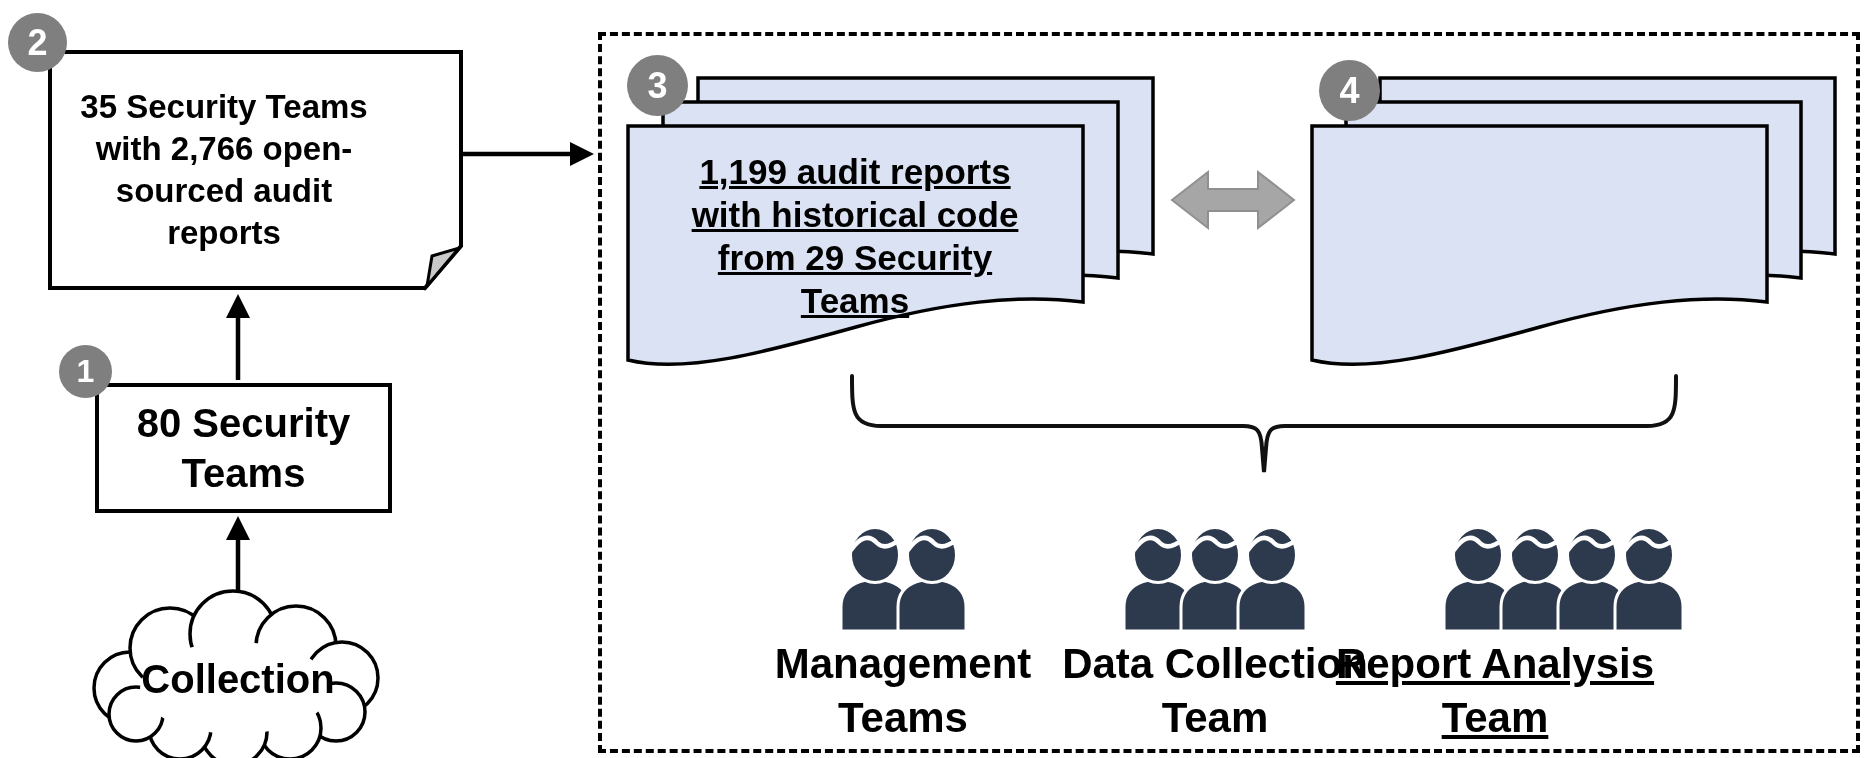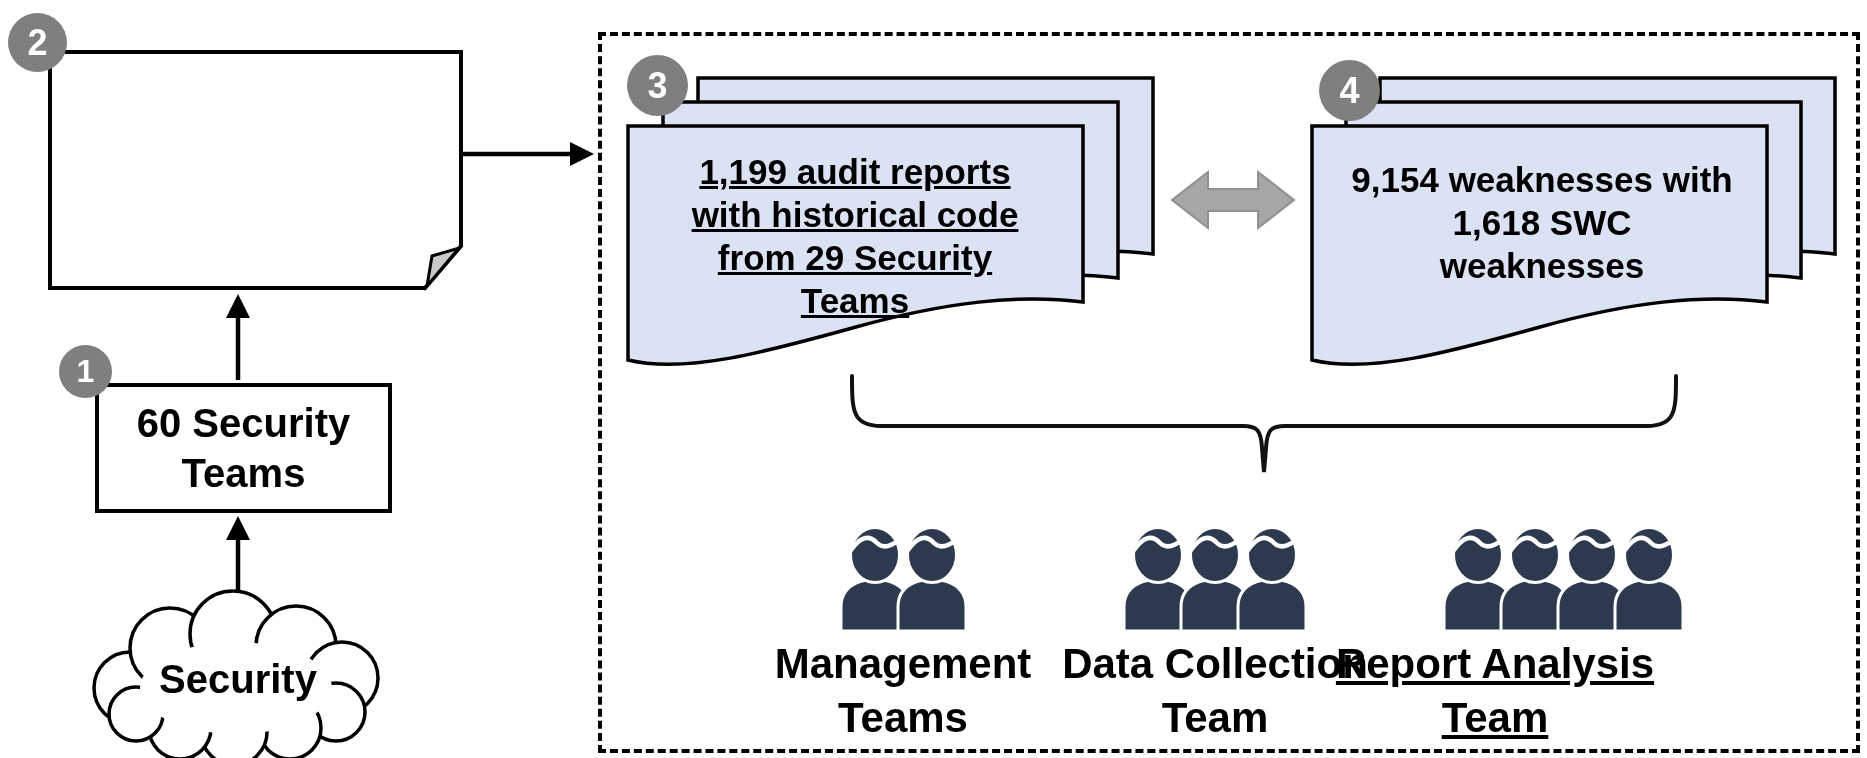--- a/index.html
+++ b/index.html
@@ -46,44 +46,48 @@
       <circle cx="218" cy="50" r="40"></circle>
       <circle cx="264" cy="82" r="36"></circle>
       <circle cx="258" cy="116" r="29"></circle>
       <circle cx="212" cy="132" r="31"></circle>
       <circle cx="156" cy="136" r="33"></circle>
       <circle cx="102" cy="132" r="31"></circle>
       <circle cx="58" cy="118" r="27"></circle>
     </g>
     <ellipse cx="158" cy="92" rx="96" ry="46" fill="#fff" stroke="none"></ellipse>
   </svg>
-  <div class="txt etherscan-text">Security</div>
+  <div class="txt etherscan-text">Collection</div>
 
   <svg class="abs" style="left:222px;top:514px;z-index:4;" width="32" height="94">
     <line x1="16" y1="92" x2="16" y2="20" stroke="#000" stroke-width="4.5"></line>
     <polygon points="16,2 28,26 4,26" fill="#000"></polygon>
   </svg>
 
   <div class="box1">
-    <div class="txt">60 Security
+    <div class="txt">80 Security
 Teams</div>
   </div>
   <div class="badge" style="left:59px;top:345px;width:53px;height:53px;font-size:32px;">
     <span>1</span>
   </div>
 
   <svg class="abs" style="left:222px;top:292px;z-index:4;" width="32" height="90">
     <line x1="16" y1="88" x2="16" y2="20" stroke="#000" stroke-width="4.5"></line>
     <polygon points="16,2 28,26 4,26" fill="#000"></polygon>
   </svg>
 
   <svg class="abs" style="left:48px;top:50px;z-index:5;" width="415" height="240">
     <path d="M2,2 H413 V196 L377,238 H2 Z" fill="#fff" stroke="#000" stroke-width="4"></path>
     <path d="M411,198 L379,236 L384,206 Z" fill="#c9c9c9" stroke="#000" stroke-width="3"></path>
   </svg>
+  <div class="txt note-text">35 Security Teams
+with 2,766 open-
+sourced audit
+reports</div>
   <div class="badge" style="left:8px;top:13px;width:59px;height:59px;font-size:36px;">
     <span>2</span>
   </div>
 
   <svg class="abs" style="left:394px;top:138px;z-index:4;" width="204" height="32">
     <line x1="2" y1="16" x2="178" y2="16" stroke="#000" stroke-width="4.5"></line>
     <polygon points="200,16 176,4 176,28" fill="#000"></polygon>
   </svg>
 
   <svg class="abs doc" style="left:696px;top:76px;z-index:8;" width="459" height="250">
@@ -109,23 +113,20 @@
 
   <svg class="abs doc" style="left:1378px;top:76px;z-index:8;" width="459" height="250">
     <path d="M2,2 H457 V178 C392,170 320,178 230,203 C140,228 60,250 2,236 Z"></path>
     </svg>
   <svg class="abs doc" style="left:1344px;top:100px;z-index:9;" width="459" height="250">
     <path d="M2,2 H457 V178 C392,170 320,178 230,203 C140,228 60,250 2,236 Z"></path>
     </svg>
   <svg class="abs doc" style="left:1310px;top:124px;z-index:10;" width="459" height="250">
     <path d="M2,2 H457 V178 C392,170 320,178 230,203 C140,228 60,250 2,236 Z"></path>
     </svg>
-  <div class="txt doc-text" style="left:1322px;top:158px;width:440px;">9,154 weaknesses with
-1,618 SWC
-weaknesses</div>
   <div class="badge" style="left:1319px;top:60px;width:61px;height:61px;font-size:36px;">
     <span>4</span>
   </div>
 
   <svg class="abs" style="left:845px;top:372px;z-index:5;" width="840" height="108">
     <path d="M7,4 C7,38 7,54 36,54 L398,54 C412,54 416,58 417,76 L419,100 L421,76 C422,58 426,54 440,54 L802,54 C831,54 831,38 831,4" fill="none" stroke="#111" stroke-width="4" stroke-linecap="round"></path>
   </svg>
 
   <svg class="abs" style="left:835px;top:524px;z-index:6;" width="137" height="110" viewBox="-40 -6 137 110">
     <use href="#person"></use>

